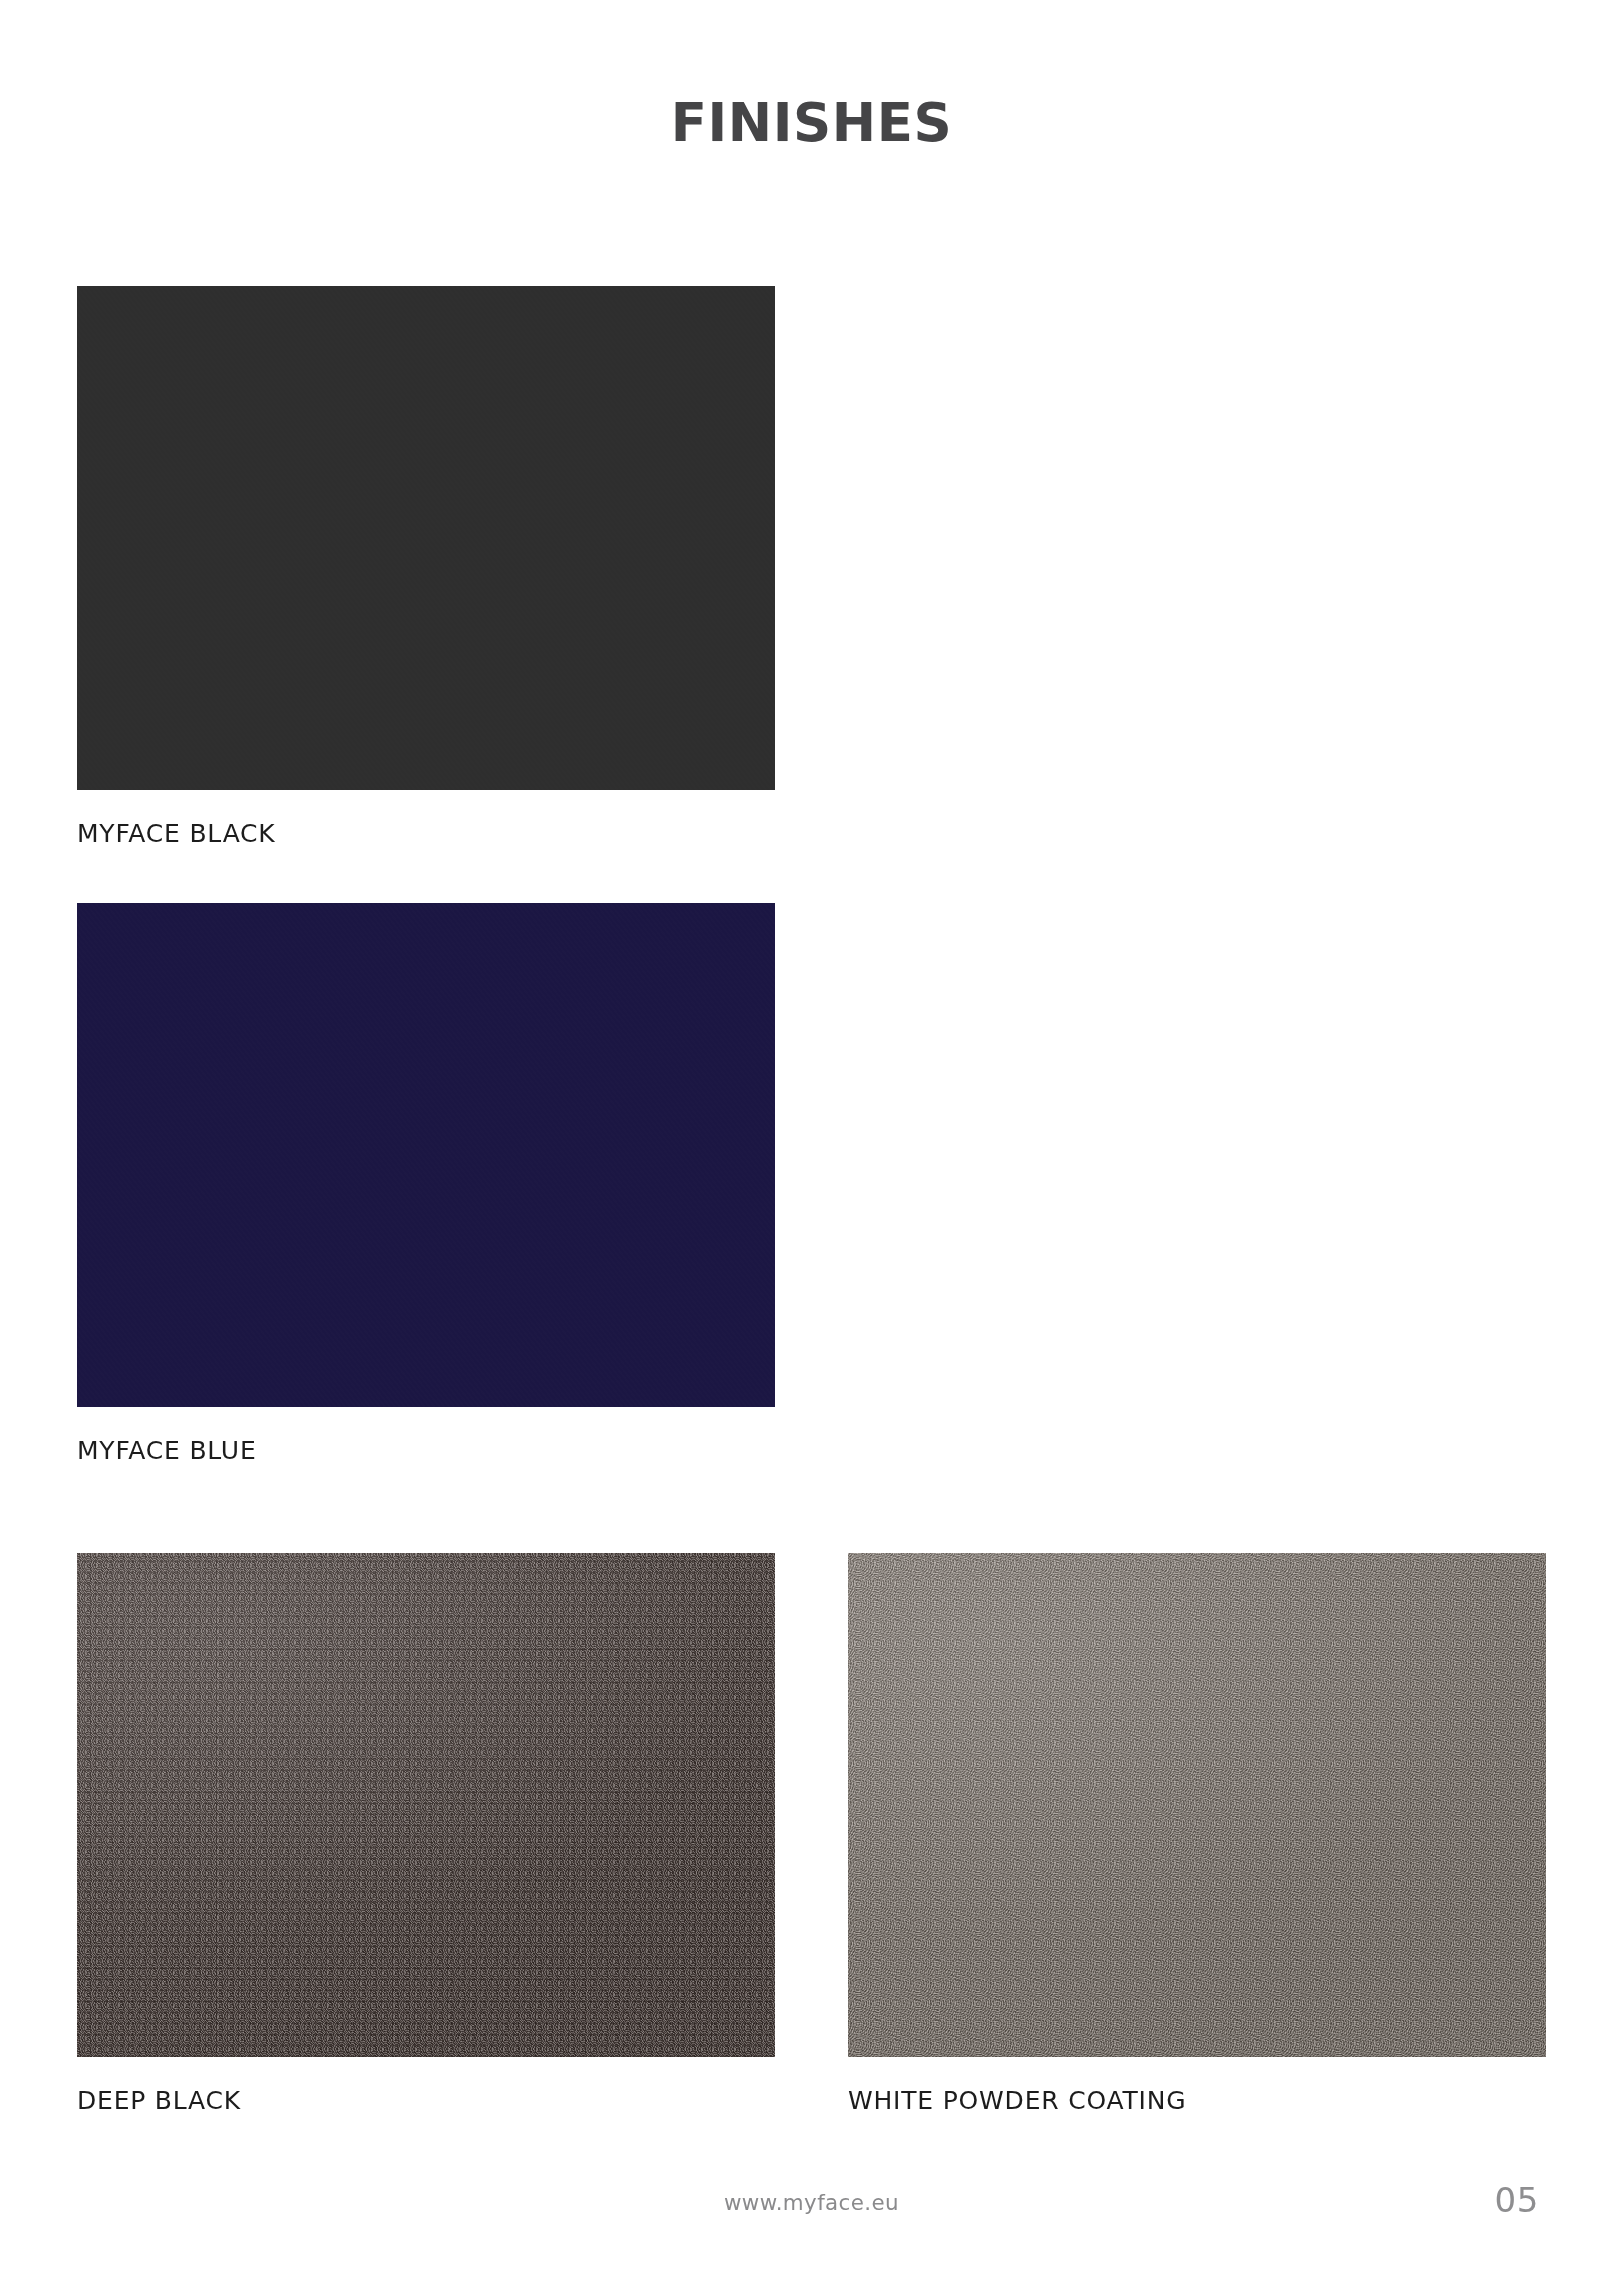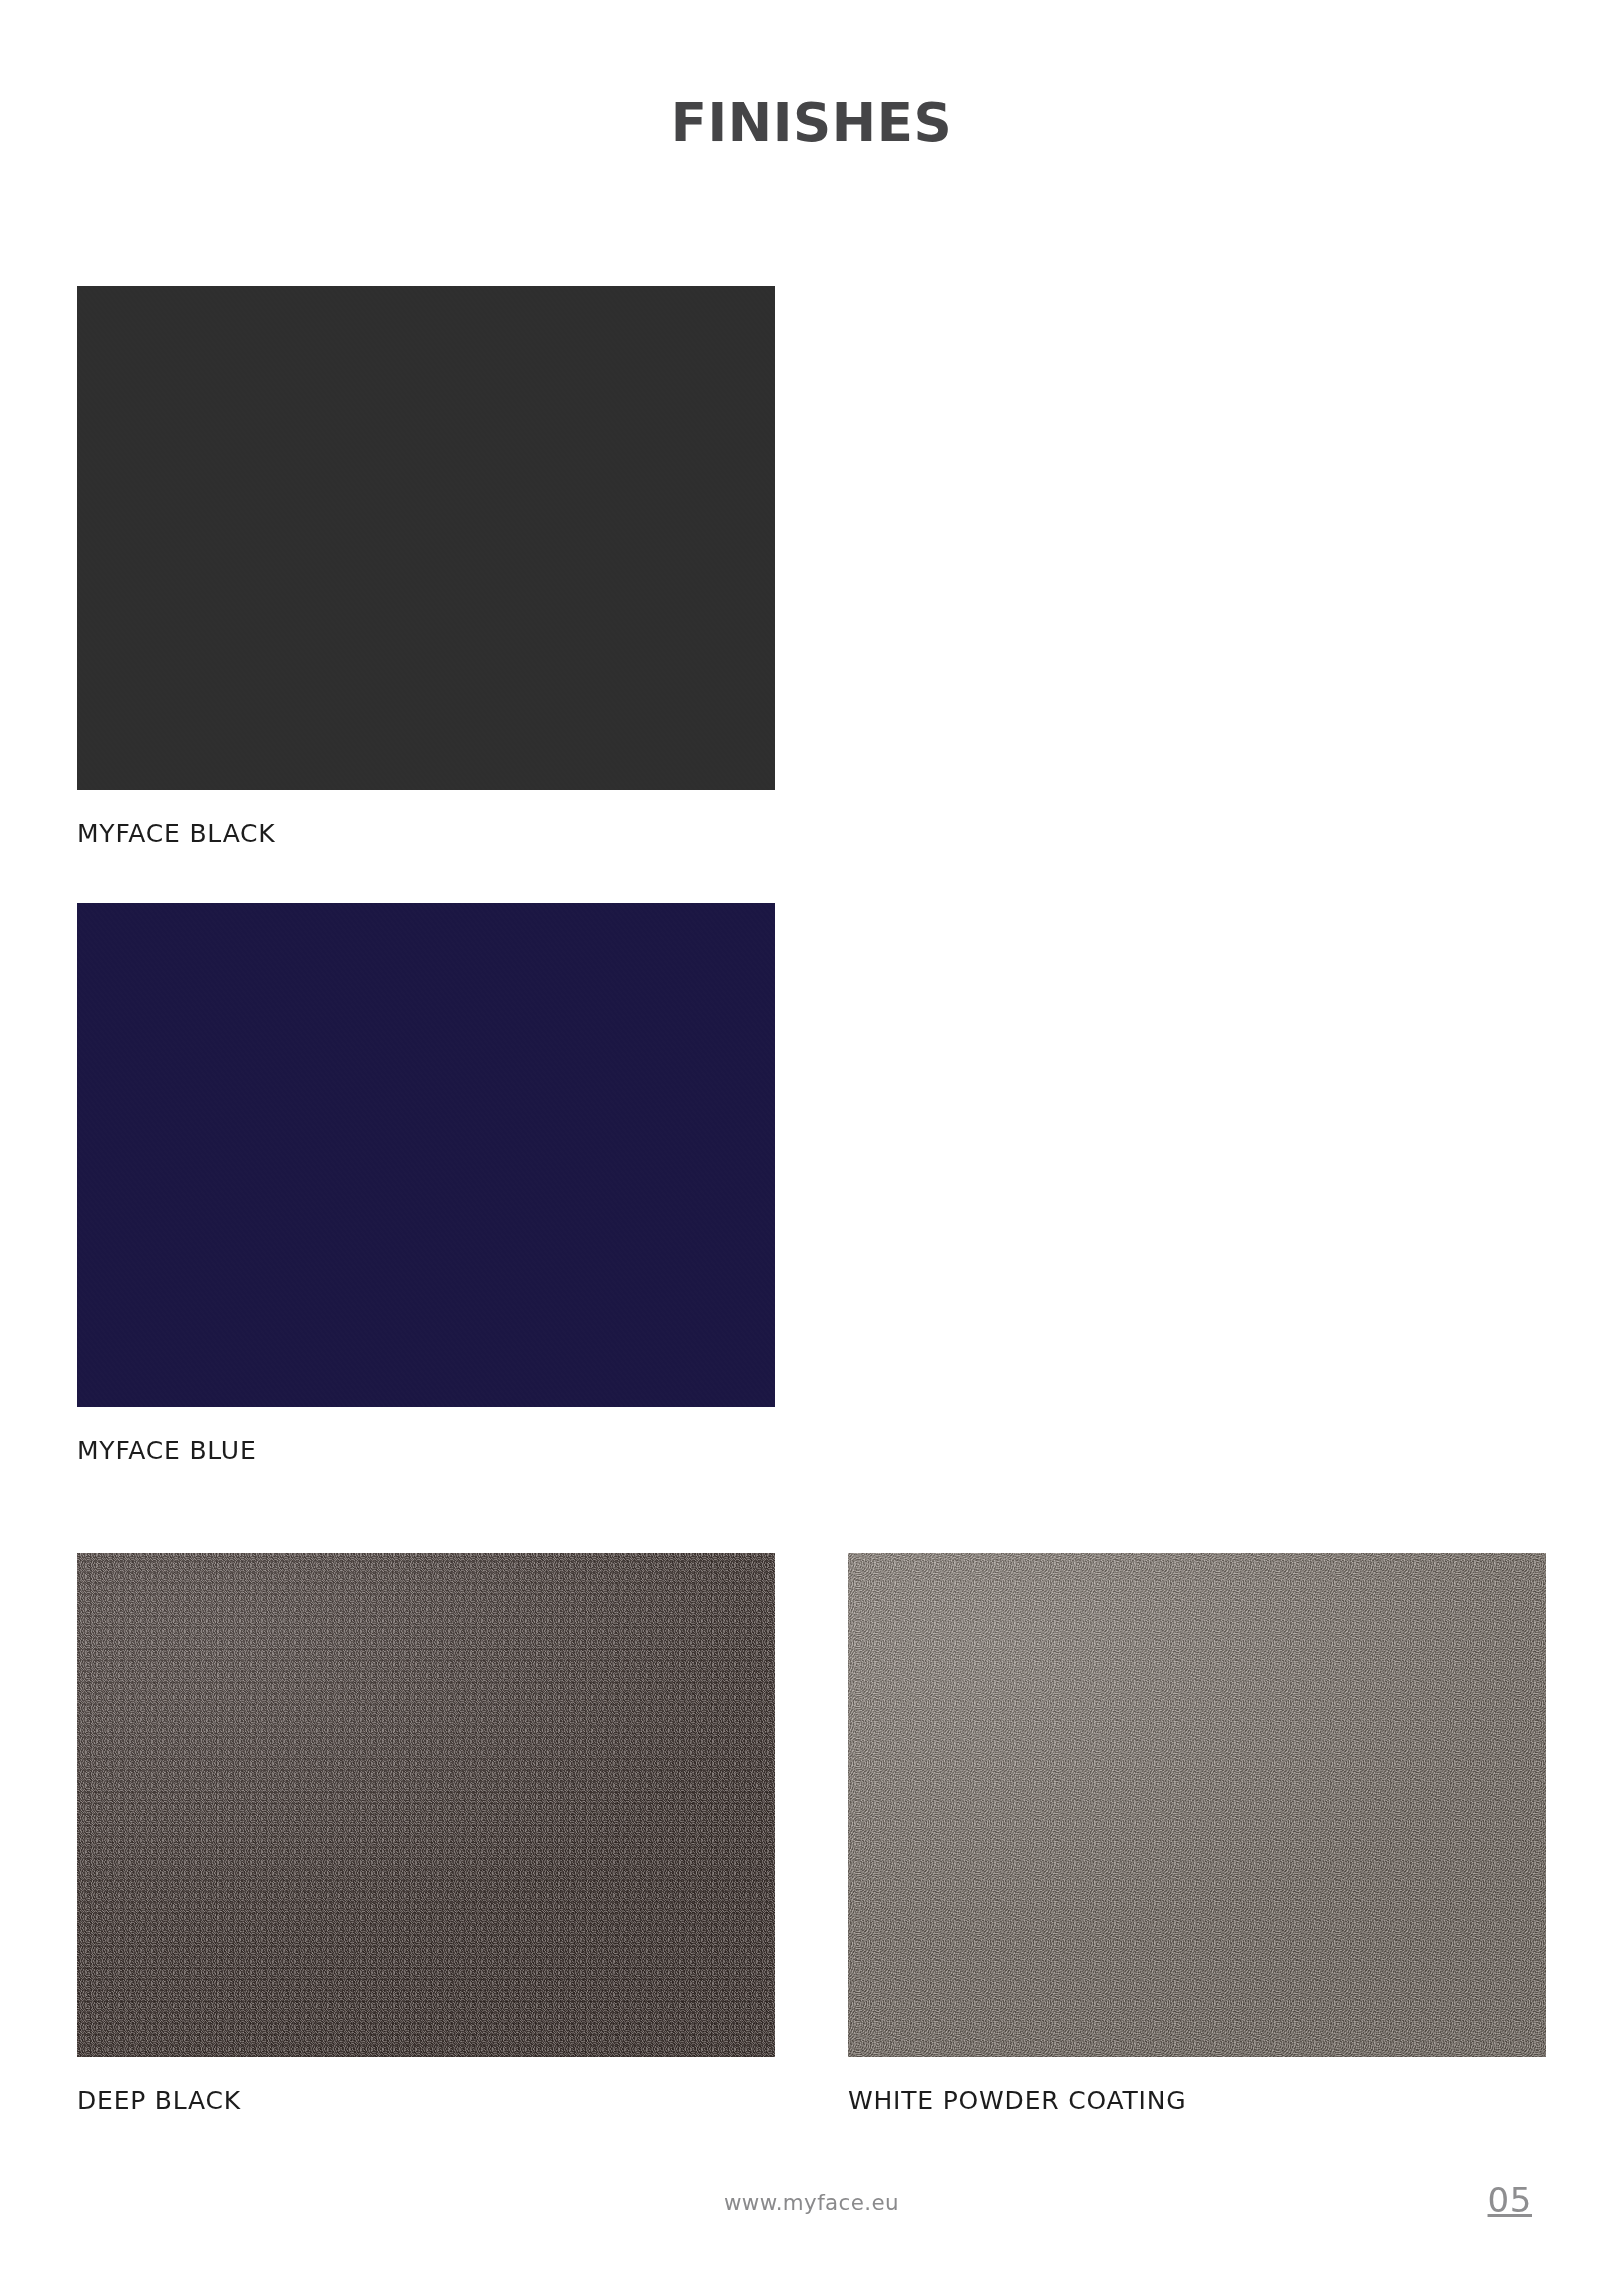--- a/index.html
+++ b/index.html
@@ -168,29 +168,28 @@
     font-family: "DejaVu Sans", sans-serif;
     font-size: 21.4px;
     font-weight: 400;
     letter-spacing: 0.4px;
     color: #8a8a8c;
     line-height: 1;
   }
 
   .footer-page {
     position: absolute;
-    right: 91px;
+    right: 84px;
     top: -9px;
     font-family: "DejaVu Sans", sans-serif;
     font-size: 34px;
     font-weight: 400;
     letter-spacing: 0.6px;
     color: #8e8e90;
     line-height: 1;
-    text-decoration: underline;
   }
 </style>
 </head>
 <body>
 
 <div class="page">
 
   <h1 class="page-title">FINISHES</h1>
 
   <div class="grid">

